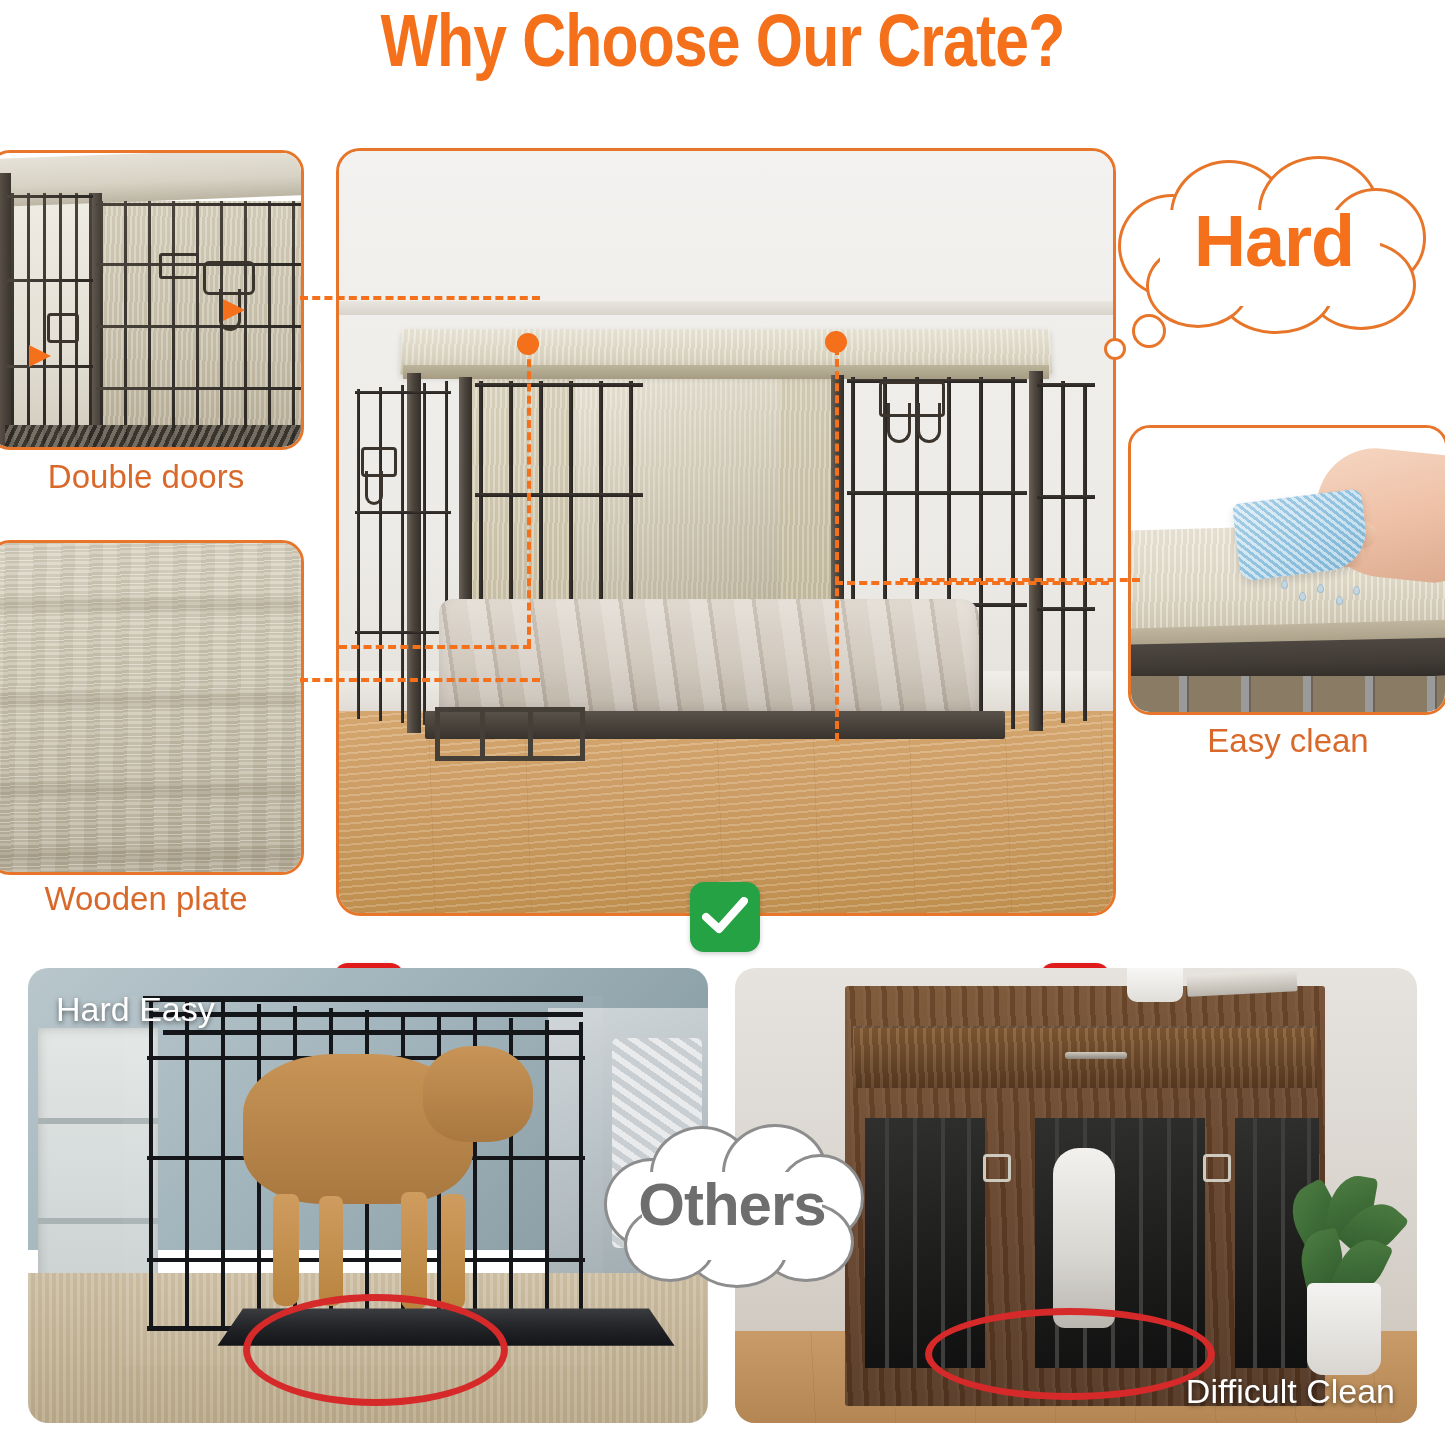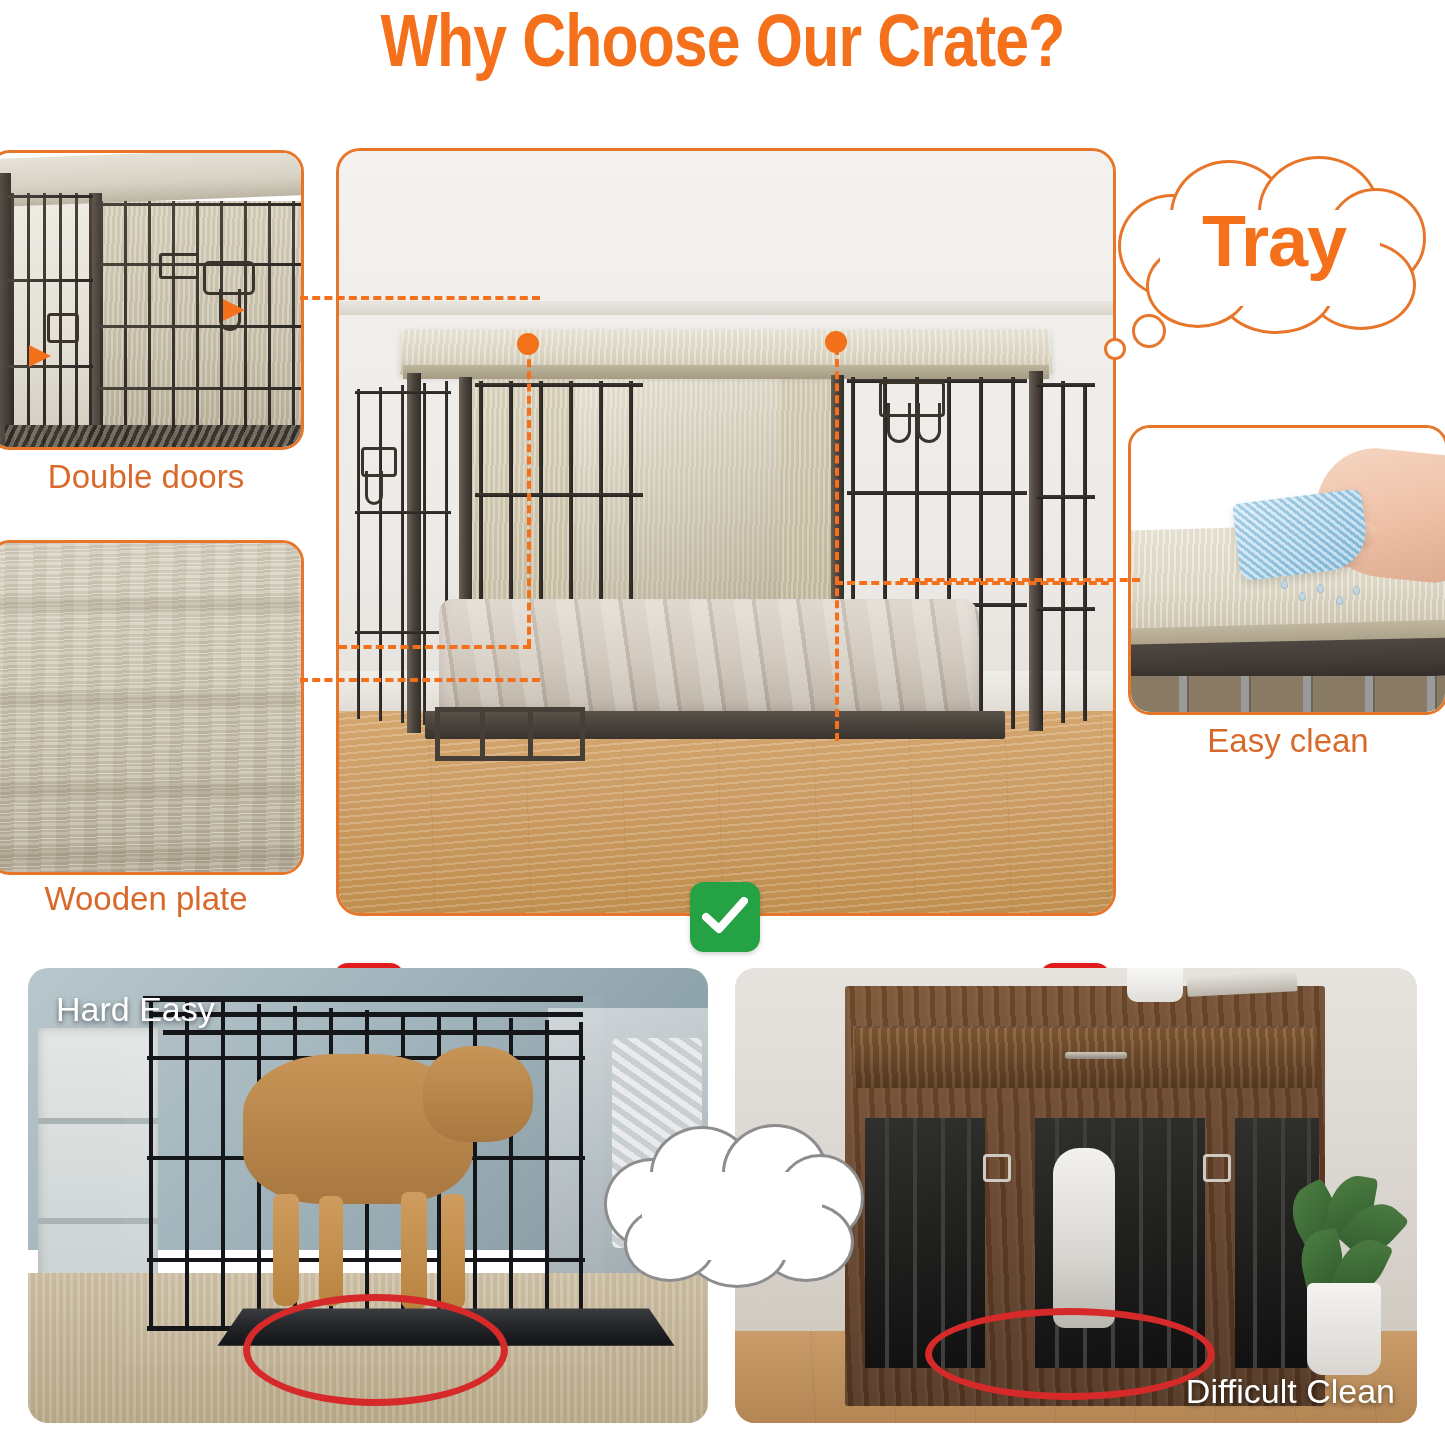--- a/index.html
+++ b/index.html
@@ -641,21 +641,21 @@
 
 <div id="oursBubble">
   <div class="cloudpart" style="left:10px;  top:42px;  width:108px; height:104px;"></div>
   <div class="cloudpart" style="left:62px;  top:8px;   width:118px; height:110px;"></div>
   <div class="cloudpart" style="left:150px; top:4px;   width:122px; height:112px;"></div>
   <div class="cloudpart" style="left:218px; top:36px;  width:100px; height:100px;"></div>
   <div class="cloudpart" style="left:198px; top:88px;  width:110px; height:90px;"></div>
   <div class="cloudpart" style="left:110px; top:96px;  width:116px; height:86px;"></div>
   <div class="cloudpart" style="left:38px;  top:92px;  width:104px; height:84px;"></div>
   <div class="cloudcover" style="left:52px; top:58px;  width:220px; height:96px;"></div>
-  <div class="ours-text">Tray</div>
+  <div class="ours-text">Hard</div>
   <div class="minidot" style="left:24px;top:162px;width:34px;height:34px;"></div>
   <div class="minidot" style="left:-4px;top:186px;width:22px;height:22px;"></div>
 </div>
 
 <div class="badge green" style="left:690px;top:882px;">
   <svg width="46" height="40" viewBox="0 0 46 40">
     <path d="M4 20 L17 32 L42 4" stroke="#ffffff" stroke-width="8" fill="none" stroke-linecap="round" stroke-linejoin="round"></path>
   </svg>
 </div>
 
@@ -769,13 +769,14 @@
 
 <div id="othersBubble">
   <div class="cloudpartG" style="left:6px;   top:40px;  width:96px;  height:92px;"></div>
   <div class="cloudpartG" style="left:52px;  top:8px;   width:104px; height:96px;"></div>
   <div class="cloudpartG" style="left:124px; top:6px;   width:106px; height:98px;"></div>
   <div class="cloudpartG" style="left:178px; top:36px;  width:88px;  height:88px;"></div>
   <div class="cloudpartG" style="left:160px; top:84px;  width:96px;  height:80px;"></div>
   <div class="cloudpartG" style="left:88px;  top:92px;  width:102px; height:78px;"></div>
   <div class="cloudpartG" style="left:26px;  top:88px;  width:92px;  height:76px;"></div>
   <div class="cloudcoverG" style="left:44px; top:54px;  width:180px; height:88px;"></div>
+  <div class="others-text">Others</div>
 </div>
 
 </body></html>

